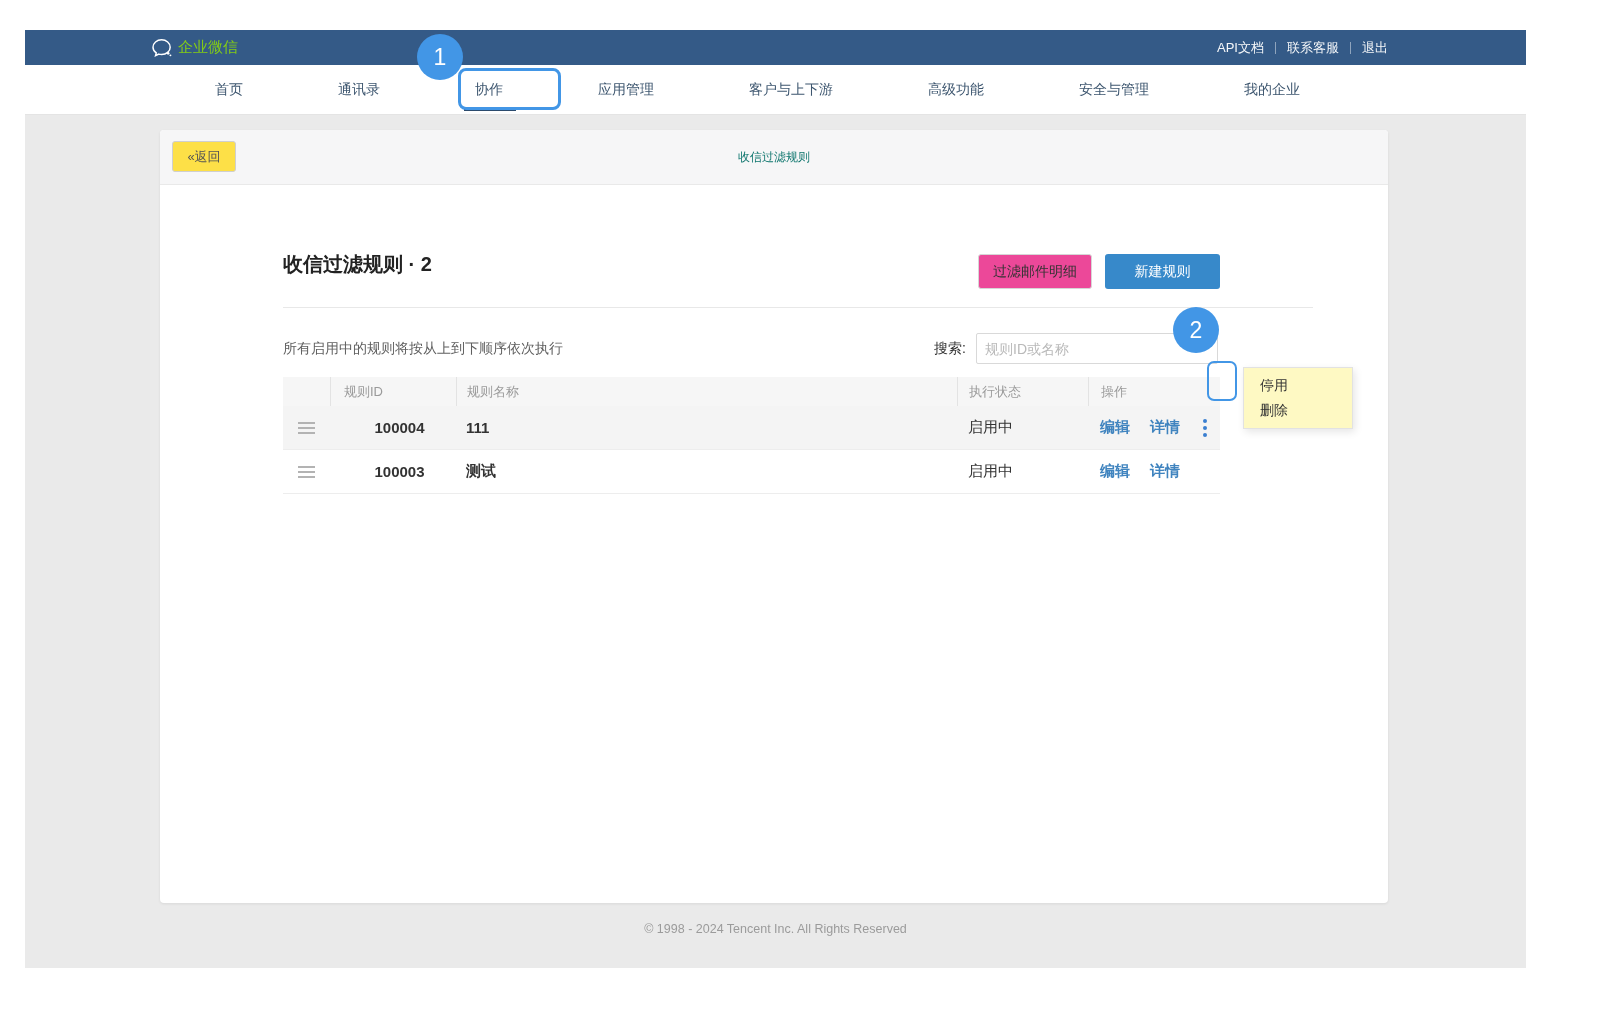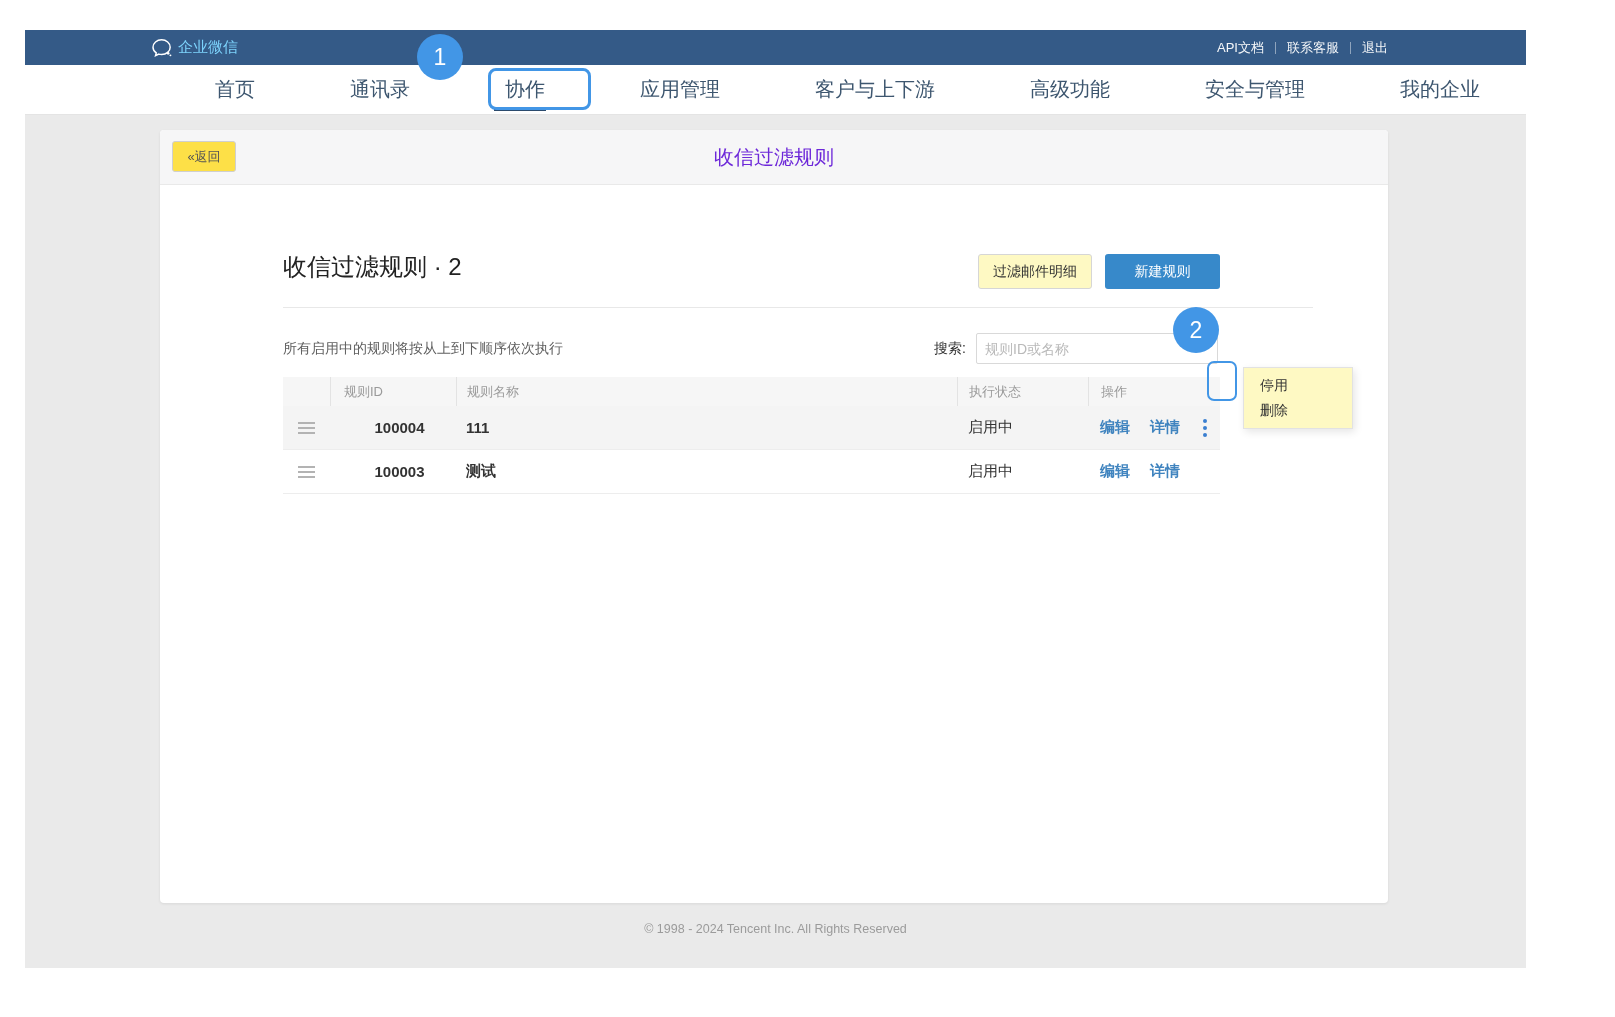--- a/index.html
+++ b/index.html
@@ -5,51 +5,51 @@
   * { margin:0; padding:0; box-sizing:border-box; }
   html,body { width:1615px; height:1017px; background:#fff;
     font-family:"Liberation Sans","DejaVu Sans",sans-serif; }
   body { position:relative; overflow:hidden; }
 
   .viewport { position:absolute; left:25px; top:30px; width:1501px; height:938px; }
 
   
   .topbar { position:absolute; left:0; top:0; right:0; height:35px; background:#345a87; }
   .logo { position:absolute; left:127px; top:0; height:35px; display:flex; align-items:center; gap:6px;
-          color:#7dd3fc; font-size:15px; }
+          color:#84cc16; font-size:15px; }
   .topbar-links { position:absolute; right:138px; top:0; height:35px; display:flex; align-items:center;
           color:rgba(255,255,255,.95); font-size:13px; }
   .topbar-links a { color:rgba(255,255,255,.95); text-decoration:none; cursor:pointer; }
   .tb-sep { width:1px; height:12px; background:rgba(255,255,255,.45); margin:0 11px; }
 
   
   .navbar { position:absolute; left:0; top:35px; right:0; height:50px; background:#fff;
             border-bottom:1px solid #e4e4e4; display:flex; align-items:stretch; gap:95px;
-            padding-left:190px; font-size:20px; color:#3d566f; }
+            padding-left:190px; font-size:14px; color:#3d566f; }
   .nav-item { position:relative; display:flex; align-items:center; cursor:pointer; white-space:nowrap; }
   .nav-underline { position:absolute; left:-11px; width:52px; height:3px; bottom:3px; background:#2b4a6d; }
   .anno-box-1 { position:absolute; left:-17px; top:3px; width:103px; height:42px;
                 border:3px solid #4296e6; border-radius:8px; pointer-events:none; }
 
   
   .content { position:absolute; left:0; top:85px; right:0; bottom:0; background:#eaeaea; }
 
   .card { position:absolute; left:135px; top:15px; width:1228px; height:773px; background:#fff;
           border-radius:4px; box-shadow:0 1px 3px rgba(0,0,0,.08); }
   .card-header { position:relative; height:55px; background:#f6f6f7; border-bottom:1px solid #e9e9e9;
           border-radius:4px 4px 0 0; }
   .back-btn { position:absolute; left:12px; top:11px; width:64px; height:31px; background:#fde047;
           border:1px solid #cfcfcf; border-radius:3px; font-size:13px; color:#555; cursor:pointer;
           font-family:inherit; }
   .page-title { position:absolute; left:0; right:0; top:0; height:55px; display:flex;
-          align-items:center; justify-content:center; font-size:20px; color:#6d28d9; }
+          align-items:center; justify-content:center; font-size:12px; color:#0f766e; }
 
   .card-body { position:relative; }
-  .section-heading { position:absolute; left:123px; top:66px; font-size:24px; font-weight:400; color:#222; }
-  .btn-plain { position:absolute; left:818px; top:69px; width:114px; height:35px; background:#fef9c3;
+  .section-heading { position:absolute; left:123px; top:66px; font-size:20px; font-weight:700; color:#222; }
+  .btn-plain { position:absolute; left:818px; top:69px; width:114px; height:35px; background:#ec4899;
           border:1px solid #d6d6d6; border-radius:3px; font-size:14px; color:#333; cursor:pointer;
           font-family:inherit; }
   .btn-primary { position:absolute; left:945px; top:69px; width:115px; height:35px; background:#3789ca;
           border:none; border-radius:3px; font-size:14px; color:#fff; cursor:pointer; font-family:inherit; }
   .divider { position:absolute; left:123px; top:122px; width:1030px; height:1px; background:#e8e8e8; }
   .note { position:absolute; left:123px; top:148px; height:31px; line-height:31px; font-size:14px; color:#5f5f5f; }
   .search-row { position:absolute; left:740px; top:148px; display:flex; align-items:center; }
   .search-row label { width:66px; text-align:right; margin-right:10px; font-size:14px; color:#333; }
   .search-input { width:242px; height:31px; border:1px solid #d9d9d9; border-radius:2px;
           padding:0 8px; font-size:14px; color:#333; font-family:inherit; }

